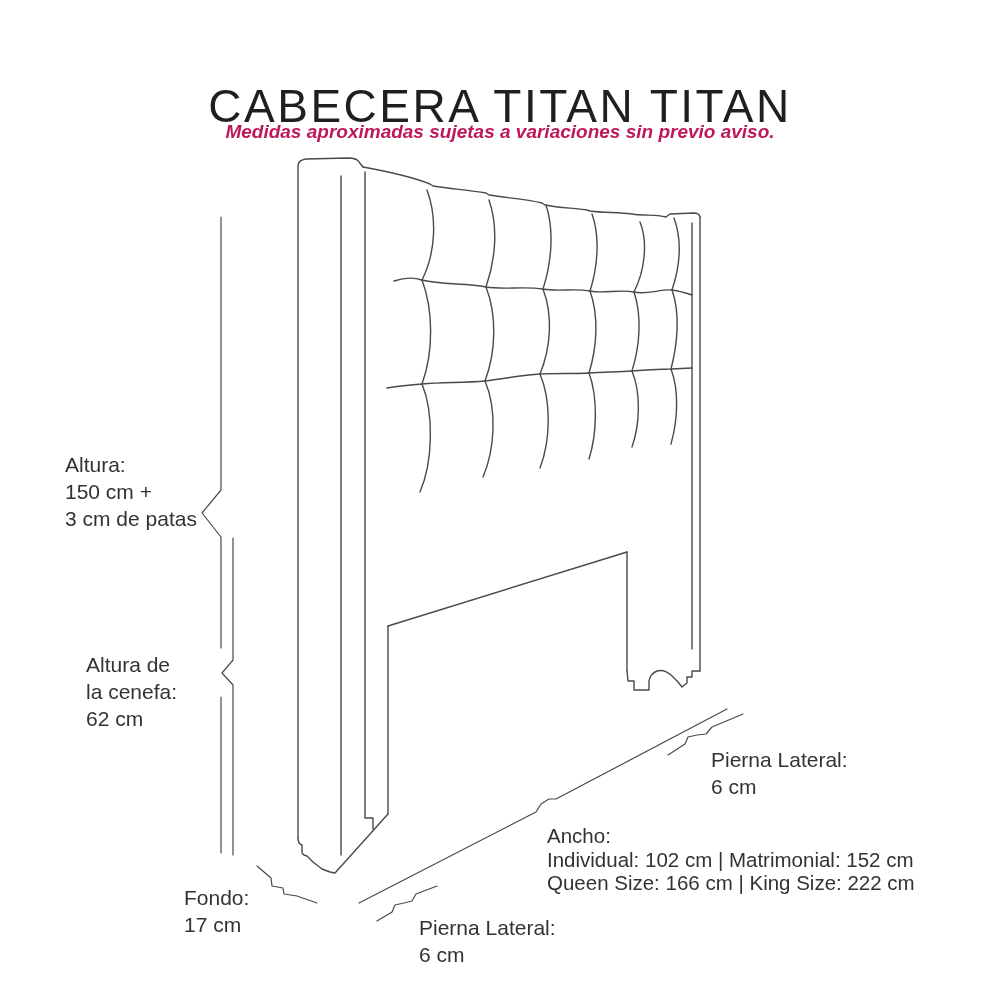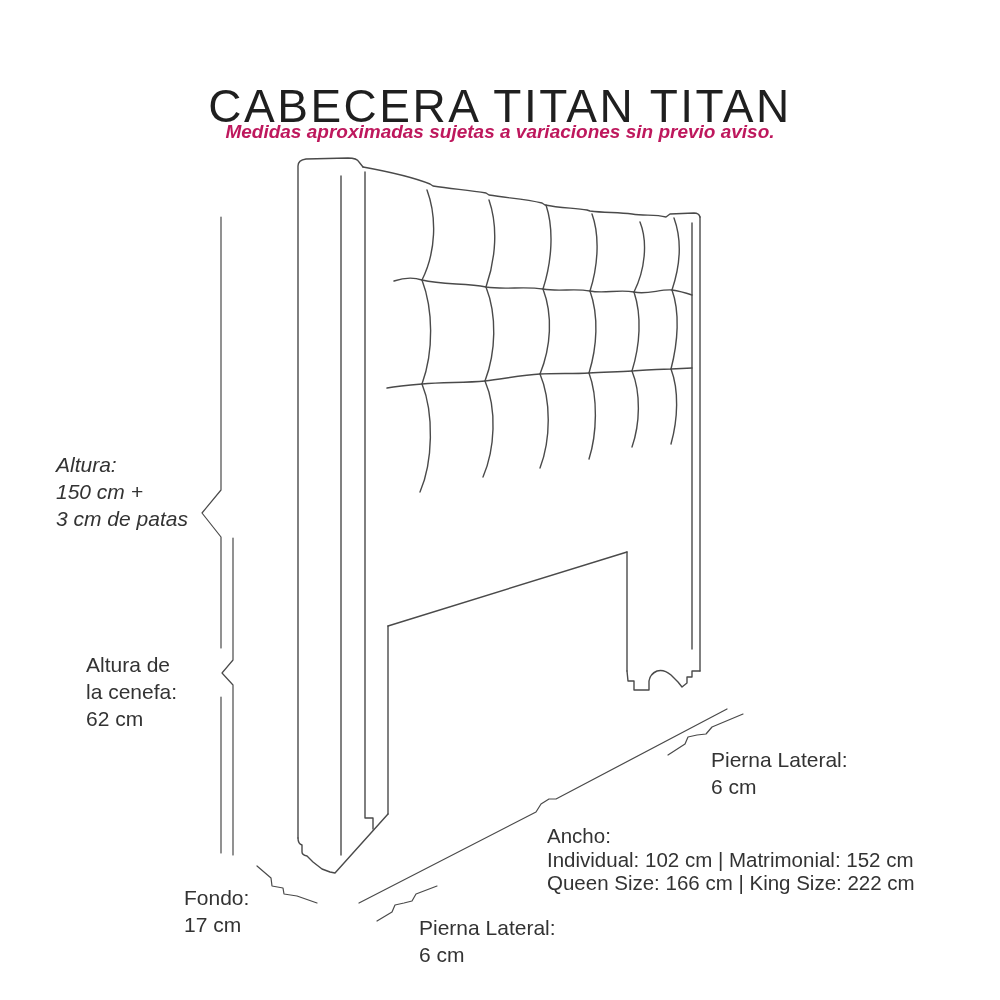--- a/index.html
+++ b/index.html
@@ -121,21 +121,21 @@
       <path d="M257,866 L271,878 L272,886 L283,888 L284,894 L297,896 L317,903"></path>
 
       <path d="M359,903 L536,812 L541,804 L549,799 L556,799 L727,709"></path>
 
       <path d="M668,755 L685,744 L688,737 L697,735 L706,734 L712,727 L743,714"></path>
 
       <path d="M377,921 L392,912 L395,905 L404,903 L412,901 L416,894 L437,886"></path>
     </g>
   </svg>
 
-  <div class="dim-label" style="left:56px;top:451px;font-style:italic;">Altura:
+  <div class="dim-label" style="left:65px;top:451px;">Altura:
 150 cm +
 3 cm de patas</div>
 
   <div class="dim-label" style="left:86px;top:651px;">Altura de
 la cenefa:
 62 cm</div>
 
   <div class="dim-label" style="left:184px;top:884px;">Fondo:
 17 cm</div>
 

